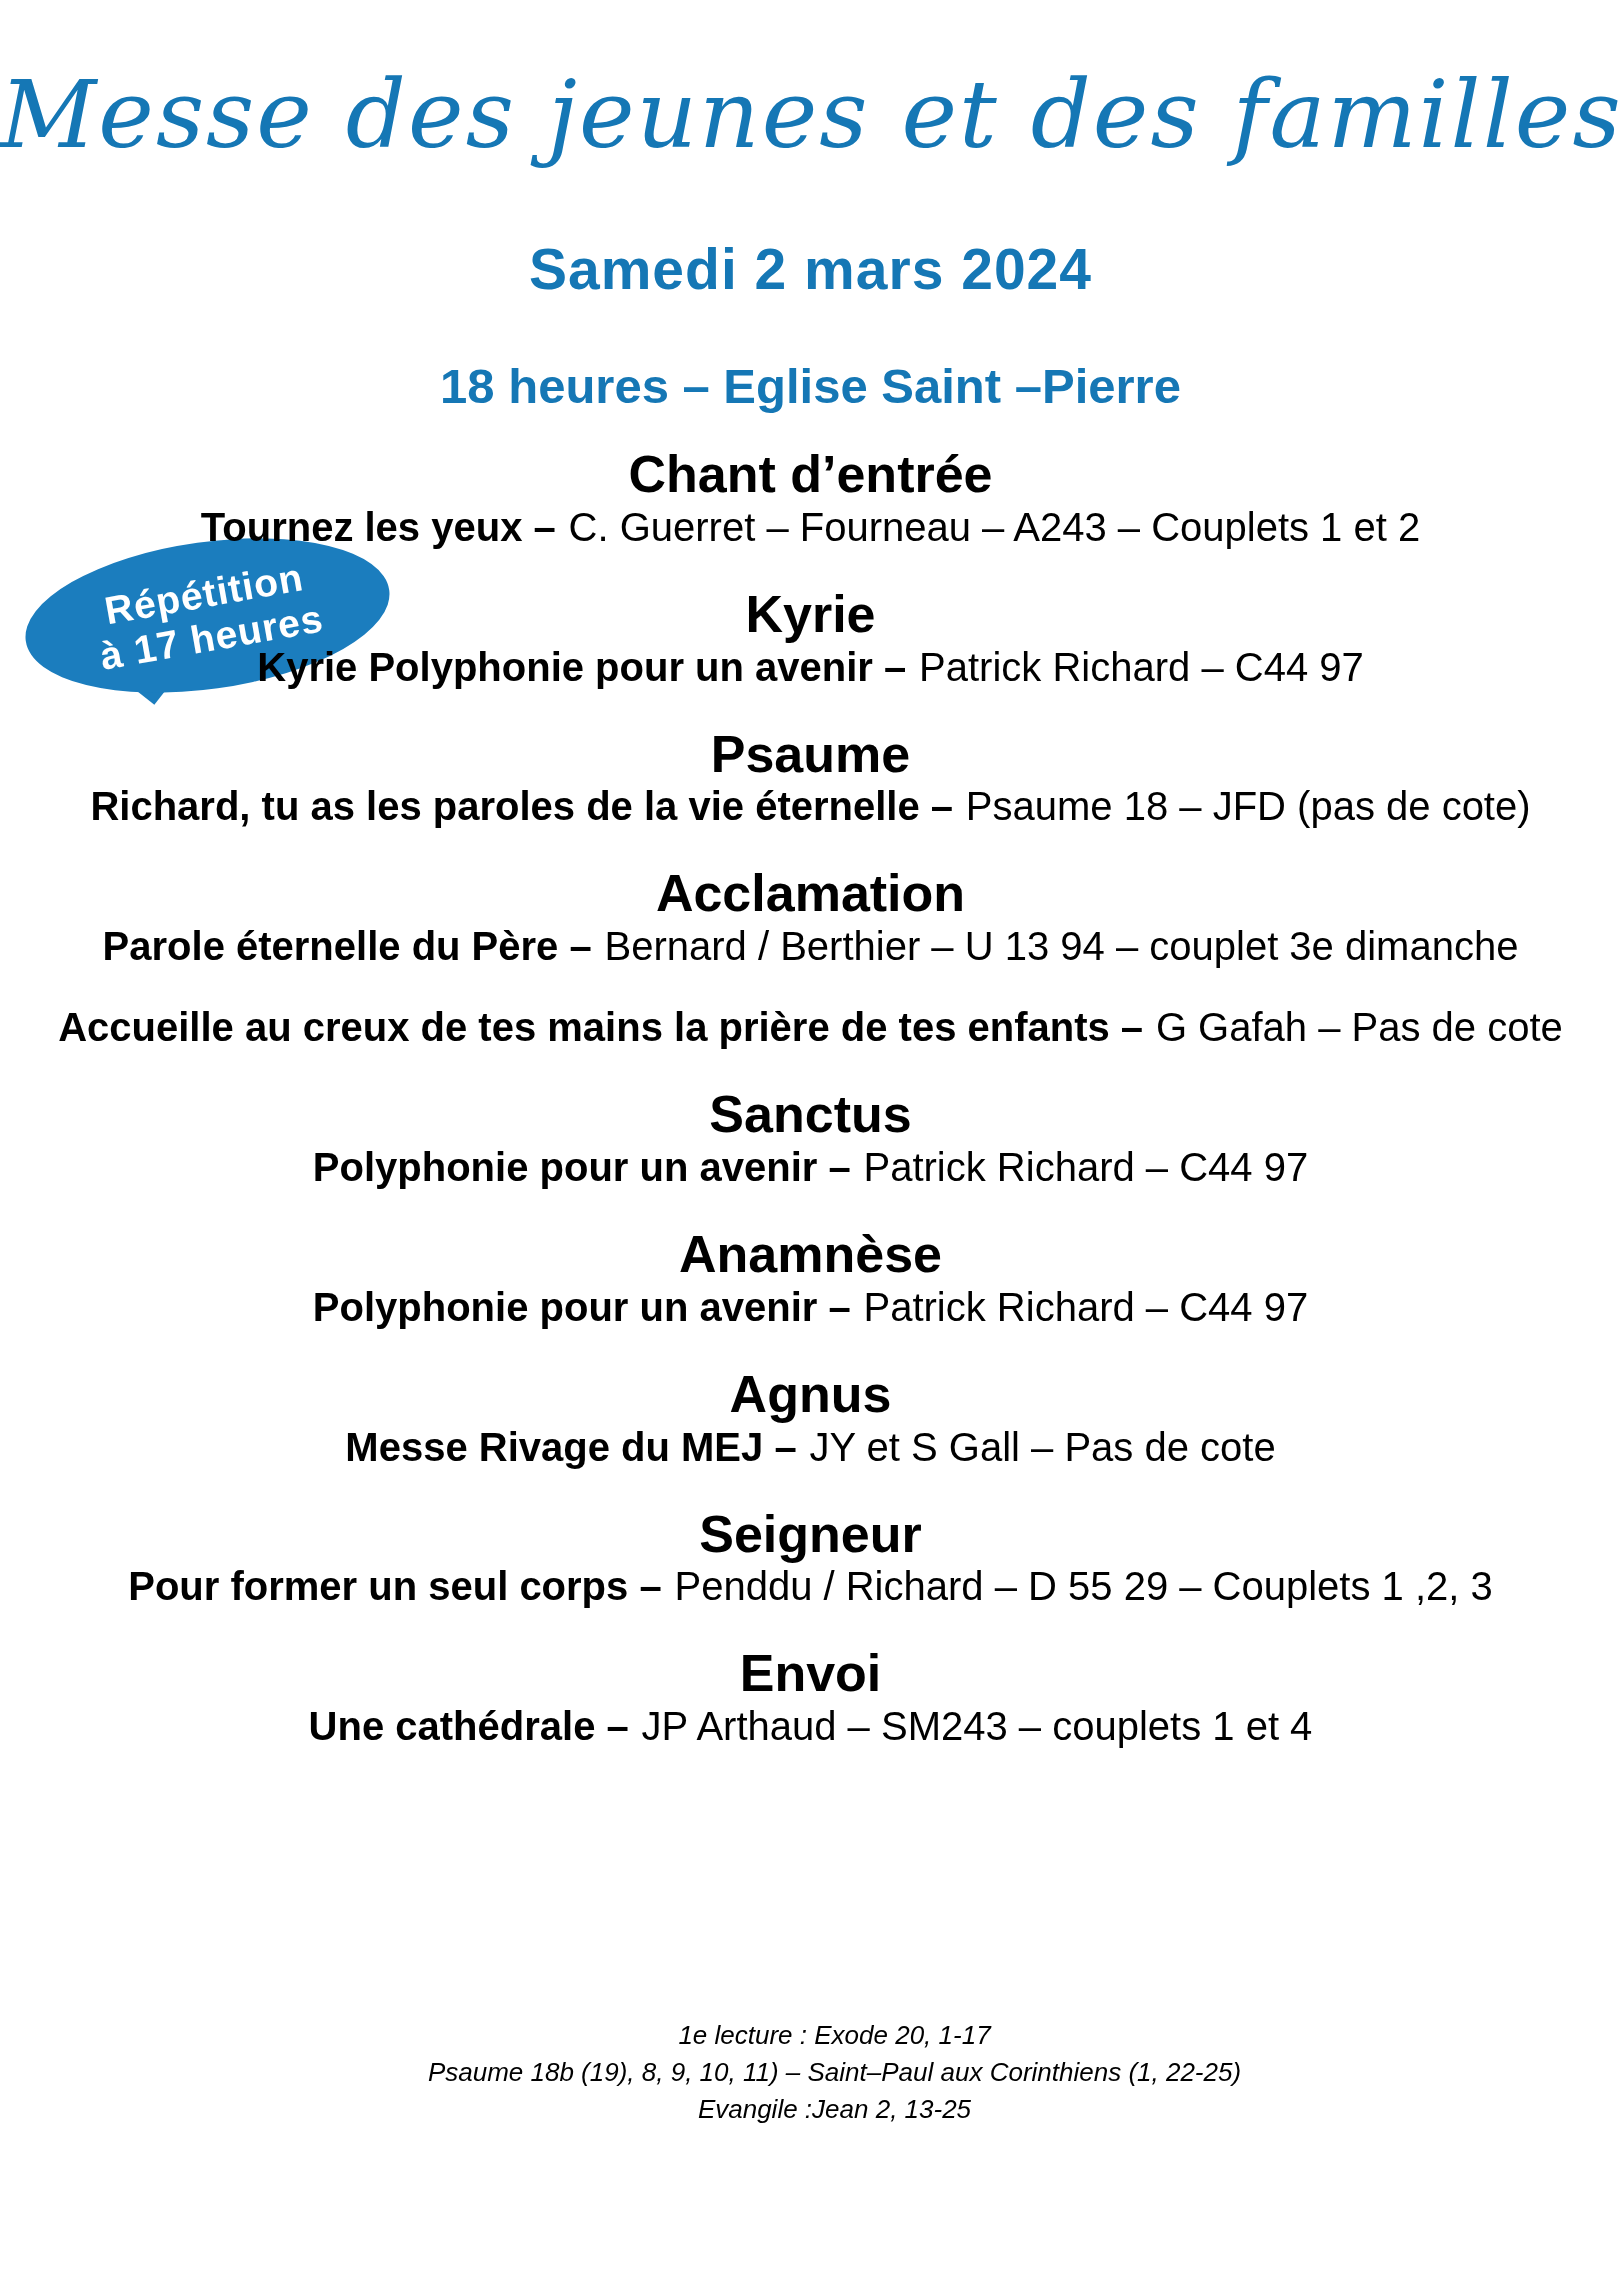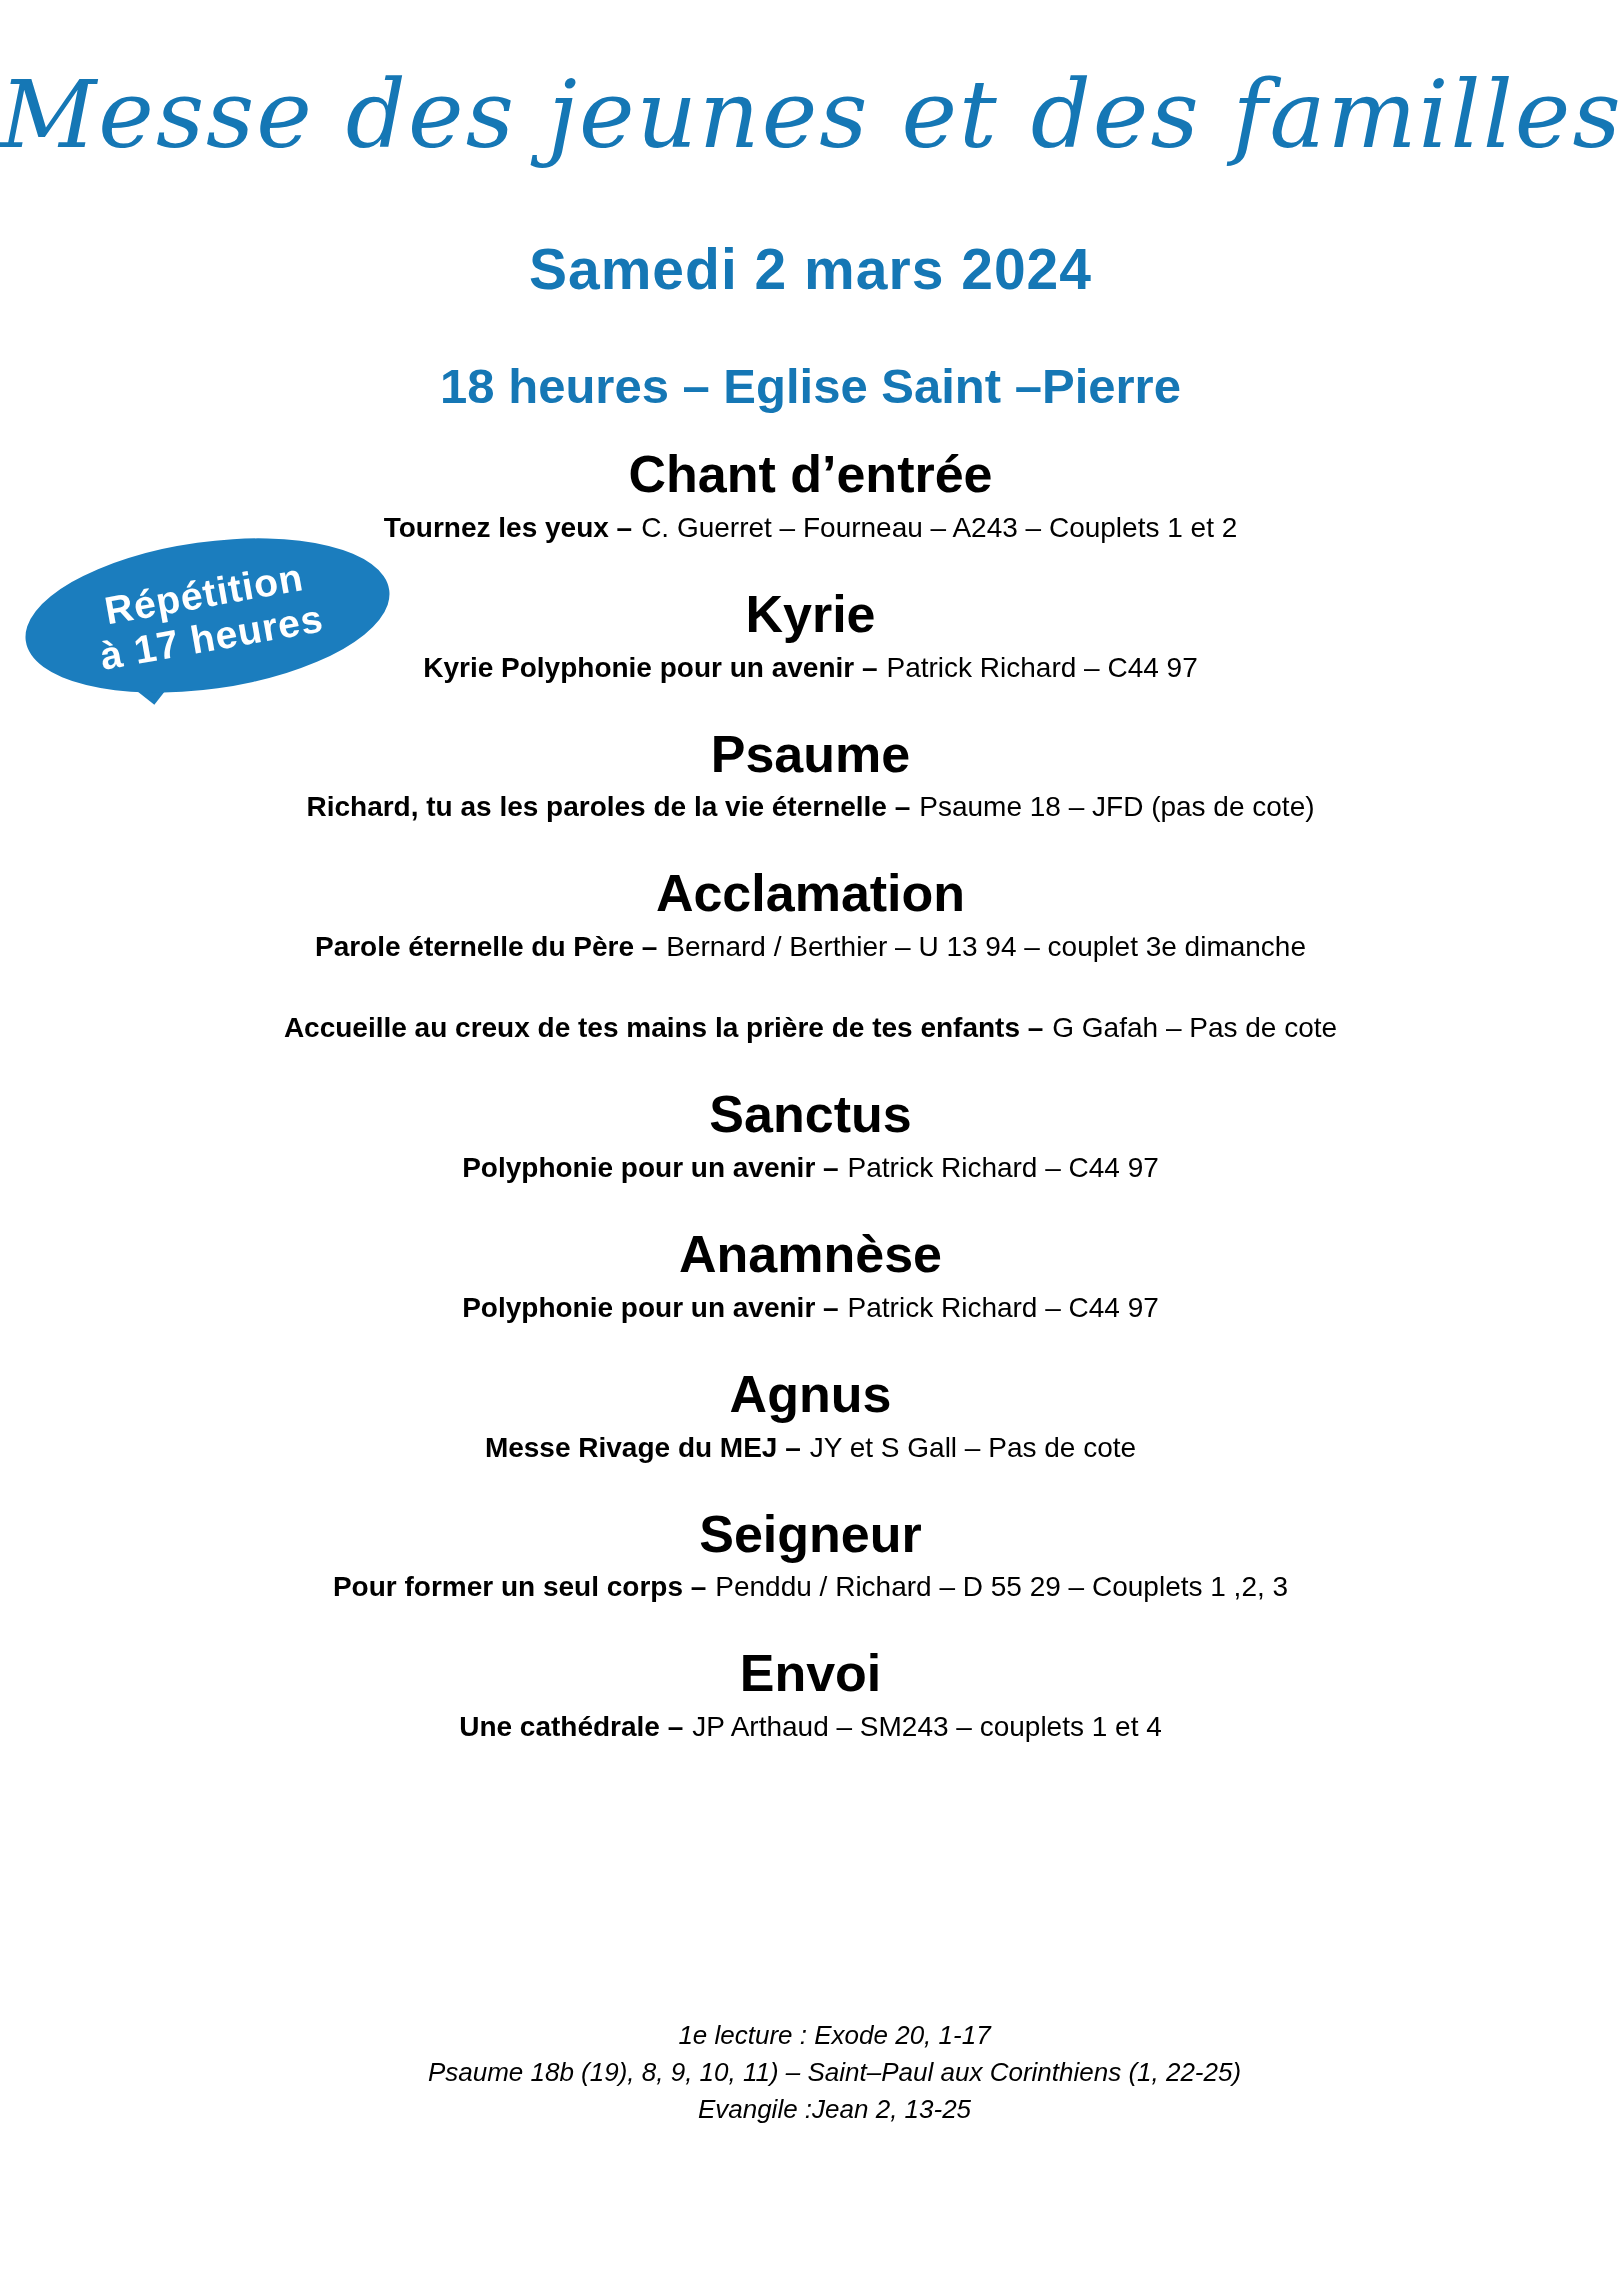--- a/index.html
+++ b/index.html
@@ -63,21 +63,21 @@
     position:absolute;top:449px;left:0;width:100%;
     text-align:center;
   }
   .section h2{
     margin:0 0 7.8px 0;
     font-size:52px;line-height:51px;
     font-weight:bold;
   }
   .section p{
     margin:0 0 42px 0;
-    font-size:28px;line-height:39px;
+    font-size:40px;line-height:39px;
   }
   .song{font-weight:bold;}
   .details{font-weight:normal;margin-left:0.32em;}
   
   .readings{
     position:absolute;top:2017px;left:0;width:100%;
     text-align:center;
     font-style:italic;
     font-size:26px;line-height:37px;padding-left:24px;
   }

